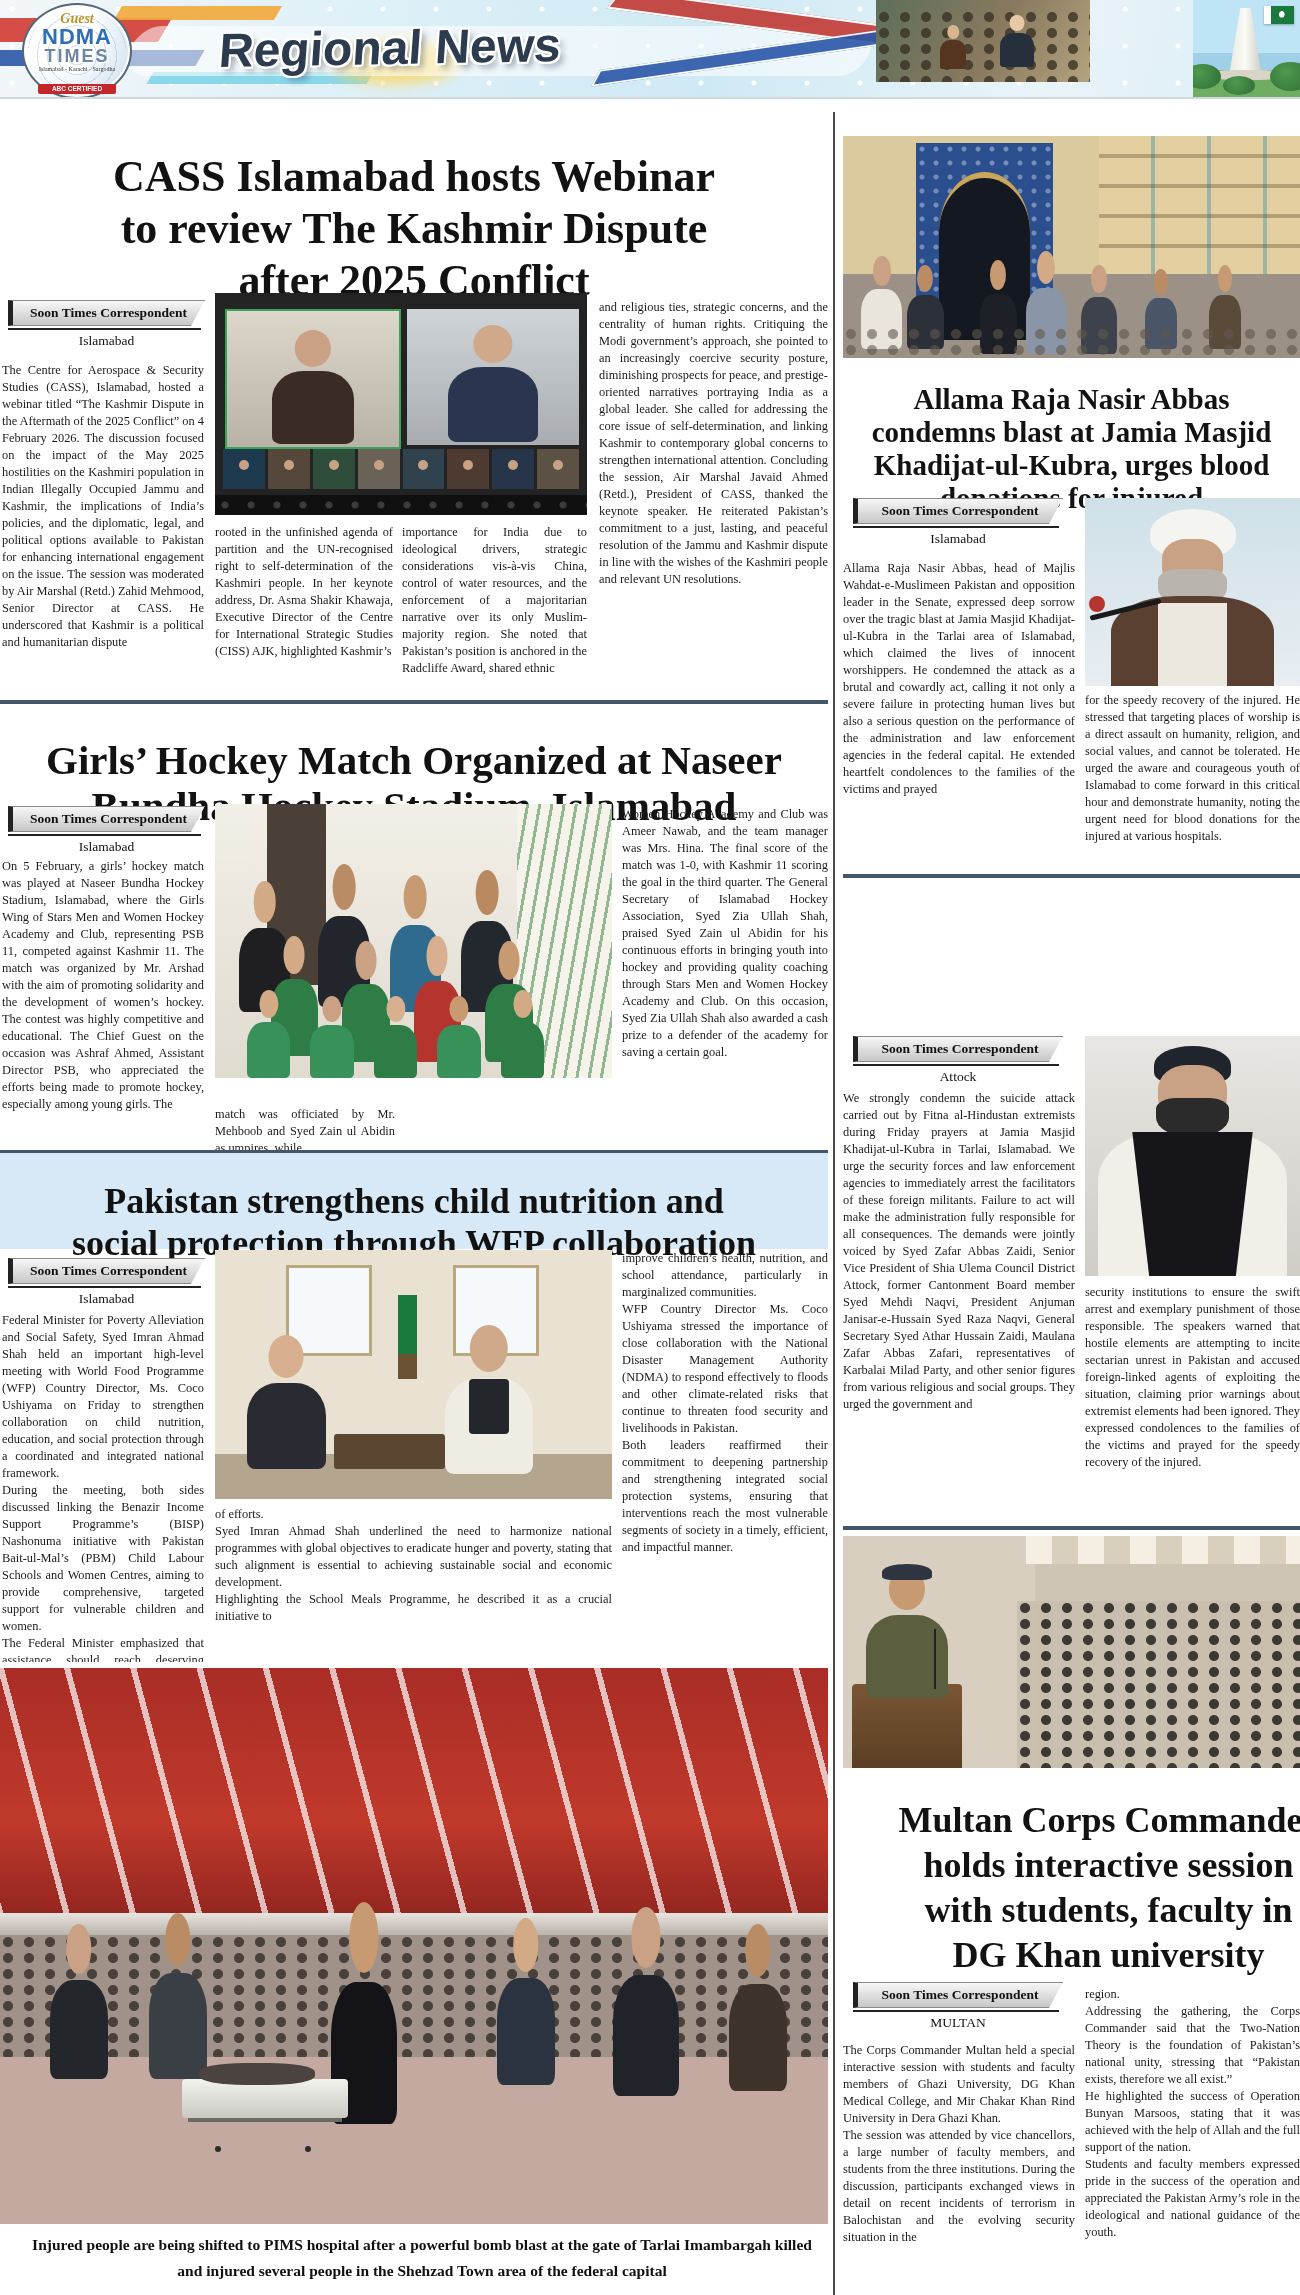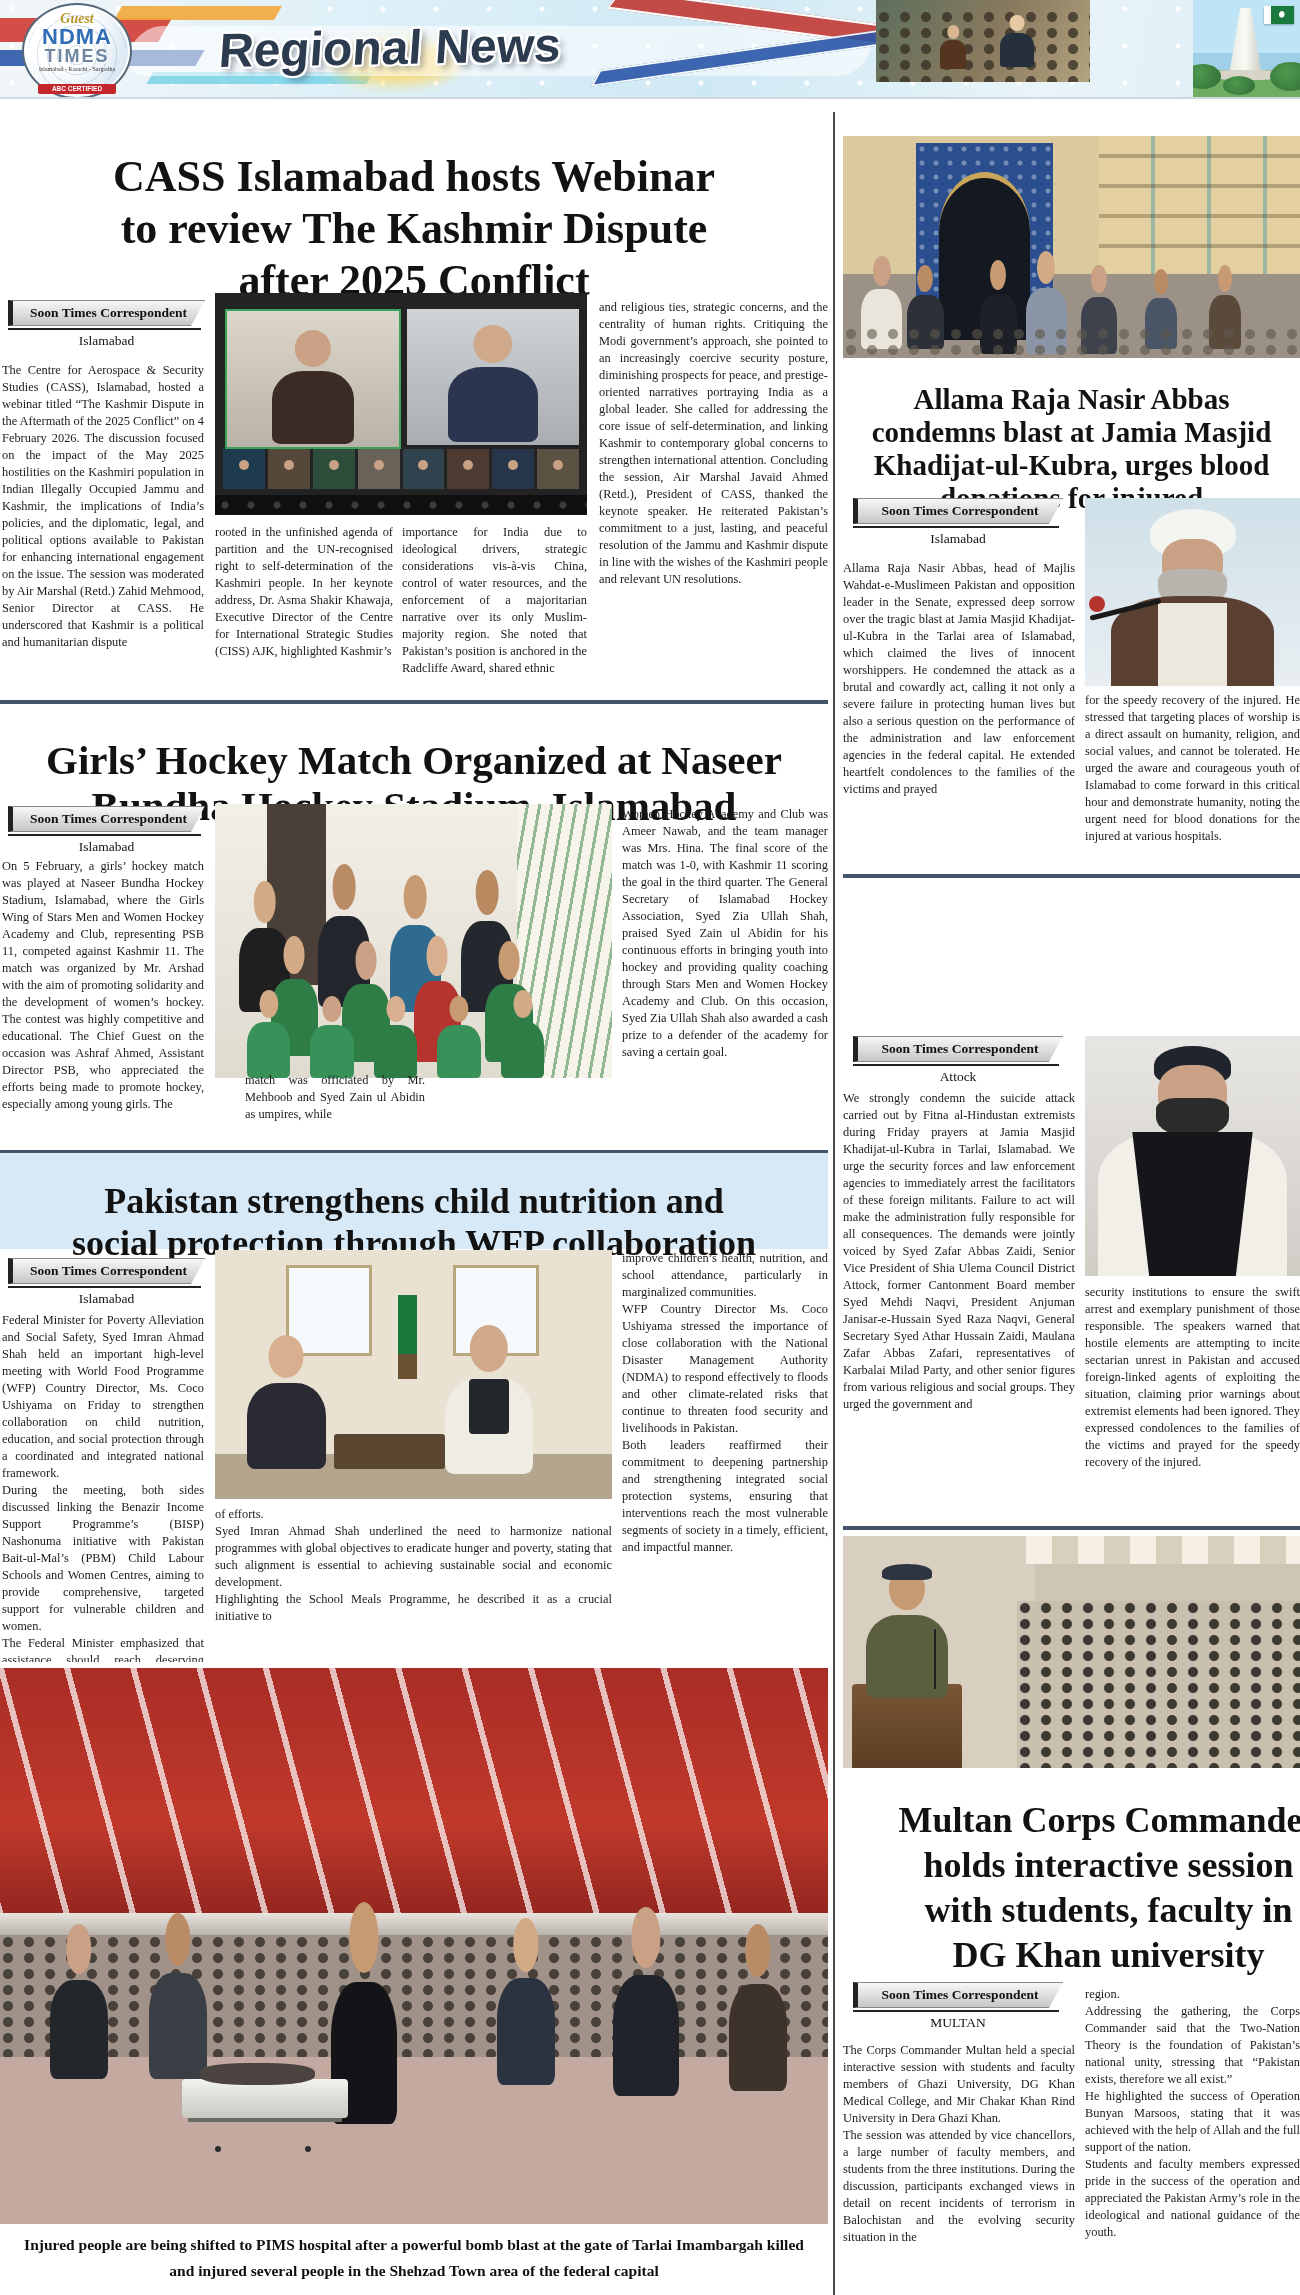--- a/index.html
+++ b/index.html
@@ -58,21 +58,21 @@
       font-family:"Liberation Serif",serif;}
   .byline{position:absolute;text-align:center;}
   .byline-box{background:linear-gradient(180deg,#f7f7f7,#c7c7c7);border:1px solid #8a8a8a;
       border-left:5px solid #222;clip-path:polygon(0 0,100% 0,calc(100% - 14px) 100%,0 100%);
       font-weight:bold;font-size:13.5px;line-height:24px;color:#111;}
   .byline-rule{border-top:2px solid #222;margin:2px 4px 1px 0;}
   .byline-city{font-size:13.5px;line-height:20px;color:#111;}
   .bodycol{position:absolute;font-size:12.4px;line-height:17px;color:#1b1b1b;
       text-align:justify;white-space:pre-line;overflow:hidden;}
   .caption{position:absolute;text-align:center;font-weight:bold;font-size:15.5px;line-height:26px;
-      color:#101010;white-space:pre-line;}
+      color:#101010;white-space:pre-line;padding-left:8px;}
   .photo{position:absolute;overflow:hidden;background:#999;}
   .pfig{position:absolute;}
   .pfig::before{content:"";position:absolute;left:50%;top:0;transform:translateX(-50%);
       width:44%;height:32%;border-radius:50%;background:var(--skin,#c9a184);}
   .pfig::after{content:"";position:absolute;left:0;bottom:0;width:100%;height:64%;
       border-radius:38% 38% 10% 10%;background:var(--cloth,#333);}
 
   
   .w-bg{background:#232323;}
   .w-tile{position:absolute;top:16px;height:136px;}
@@ -196,21 +196,21 @@
     <div class="pfig" style="left:50%;top:48%;width:12%;height:46%;--skin:#d8b090;--cloth:#b5342e;"></div>
     <div class="pfig" style="left:68%;top:50%;width:12%;height:44%;--skin:#c79a72;--cloth:#2f7d46;"></div>
     <div class="pfig" style="left:8%;top:68%;width:11%;height:32%;--skin:#d2aa86;--cloth:#39915a;"></div>
     <div class="pfig" style="left:24%;top:70%;width:11%;height:30%;--skin:#caa184;--cloth:#39915a;"></div>
     <div class="pfig" style="left:40%;top:70%;width:11%;height:30%;--skin:#d8b090;--cloth:#2f7d46;"></div>
     <div class="pfig" style="left:56%;top:70%;width:11%;height:30%;--skin:#c79a72;--cloth:#39915a;"></div>
     <div class="pfig" style="left:72%;top:68%;width:11%;height:32%;--skin:#d2aa86;--cloth:#2f7d46;"></div>
   </div>
 
   <div class="bodycol" style="left:2px;top:858px;width:202px;height:286px;">On 5 February, a girls’ hockey match was played at Naseer Bundha Hockey Stadium, Islamabad, where the Girls Wing of Stars Men and Women Hockey Academy and Club, representing PSB 11, competed against Kashmir 11. The match was organized by Mr. Arshad with the aim of promoting solidarity and the development of women’s hockey. The contest was highly competitive and educational. The Chief Guest on the occasion was Ashraf Ahmed, Assistant Director PSB, who appreciated the efforts being made to promote hockey, especially among young girls. The</div>
-  <div class="bodycol" style="left:215px;top:1072px;width:180px;height:58px;margin-left:30px;">match was officiated by Mr. Mehboob and Syed Zain ul Abidin as umpires, while</div>
+  <div class="bodycol" style="left:215px;top:1106px;width:180px;height:58px;">match was officiated by Mr. Mehboob and Syed Zain ul Abidin as umpires, while</div>
   <div class="bodycol" style="left:622px;top:806px;width:206px;height:338px;">Women Hockey Academy and Club was Ameer Nawab, and the team manager was Mrs. Hina. The final score of the match was 1-0, with Kashmir 11 scoring the goal in the third quarter. The General Secretary of Islamabad Hockey Association, Syed Zia Ullah Shah, praised Syed Zain ul Abidin for his continuous efforts in bringing youth into hockey and providing quality coaching through Stars Men and Women Hockey Academy and Club. On this occasion, Syed Zia Ullah Shah also awarded a cash prize to a defender of the academy for saving a certain goal.</div>
 
   <div style="position:absolute;left:0;top:1150px;width:828px;height:96px;background:#d7e9f6;border-top:3px solid #44566b;"></div>
   <h1 class="hl" style="left:0;top:1156px;width:828px;font-size:36px;line-height:42px;">Pakistan strengthens child nutrition and
 social protection through WFP collaboration</h1>
 
   <div class="byline" style="left:8px;top:1258px;width:197px;">
     <div class="byline-box">Soon Times Correspondent</div>
     <div class="byline-rule"></div>
     <div class="byline-city">Islamabad</div>

